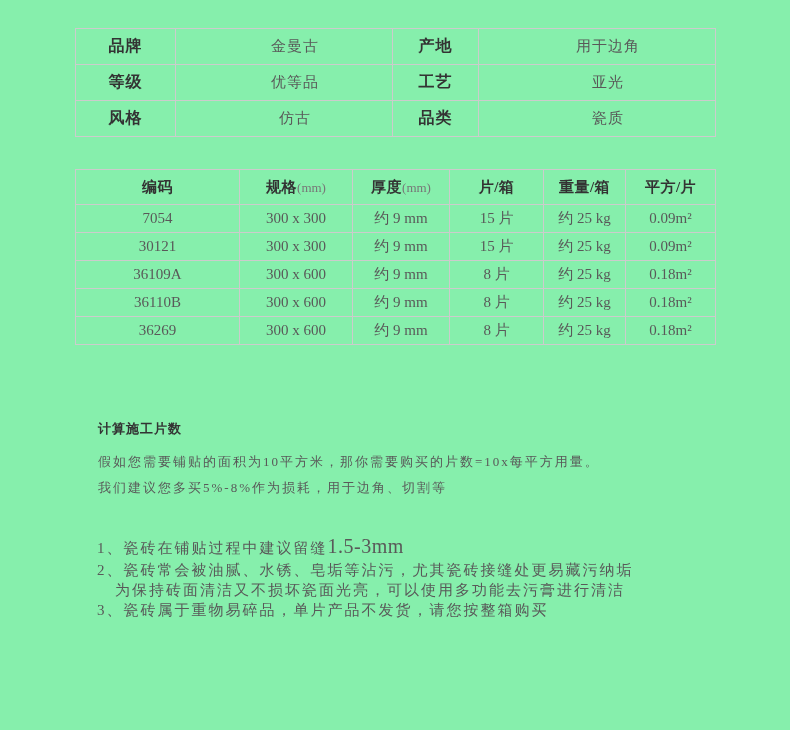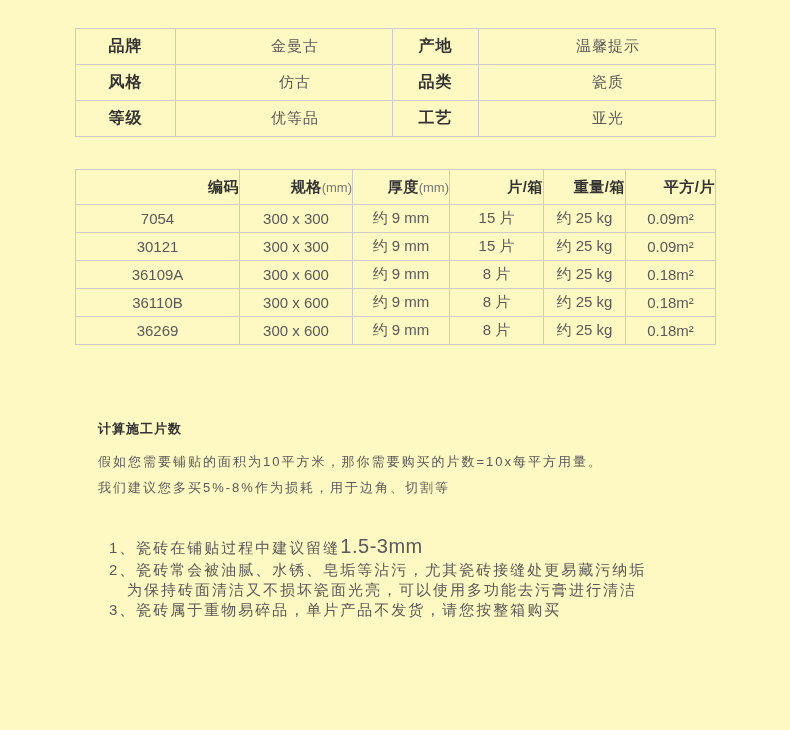--- a/index.html
+++ b/index.html
@@ -1,23 +1,23 @@
 <!DOCTYPE html>
 <html><head>
 <meta charset="utf-8">
 <style>
   * { box-sizing: border-box; }
   html, body { margin: 0; padding: 0; background: #ffffff; }
   .page {
     position: relative;
     width: 790px;
     height: 730px;
-    background: #fef9c3;
+    background: #86efac;
     overflow: hidden;
-    font-family: Liberation Sans, sans-serif;
+    font-family: Liberation Serif, serif;
   }
 
   
   table {
     border-collapse: collapse;
     table-layout: fixed;
     position: absolute;
     left: 75px;
     width: 640px;
   }
@@ -40,21 +40,21 @@
     letter-spacing: 1px;
   }
 
   
   .spec-table { top: 169px; }
   .spec-table th {
     height: 35px;
     font-weight: bold;
     color: #333333;
     font-size: 15px;
-    text-align: right;
+    text-align: center;
     letter-spacing: 0.5px;
   }
   .spec-table th .sub {
     font-weight: normal;
     color: #777777;
     font-size: 13px;
     letter-spacing: 0;
   }
   .spec-table td {
     height: 28px;
@@ -82,21 +82,20 @@
   .calc-lines { margin-top: 9px; }
 
   .tips-section { position: absolute; left: 97px; top: 525px; width: 640px; }
   .tips-list { margin-top: 9px; }
   .tip-line {
     font-size: 15px;
     color: #595959;
     letter-spacing: 2px;
     line-height: 20px;
     white-space: nowrap;
-    margin-left: 12px;
   }
   .tip-line.first { line-height: 24px; }
   .tip-large { font-size: 20px; letter-spacing: 0.5px; }
   .tip-indent { padding-left: 18px; }
 </style>
 </head>
 <body>
 
 <div class="page">
 
@@ -105,33 +104,33 @@
       <col style="width:100px">
         <col style="width:217px">
         <col style="width:86px">
         <col style="width:237px">
     </colgroup>
     <tbody>
       <tr>
         <td class="lbl">品牌</td>
         <td class="val">金曼古</td>
         <td class="lbl">产地</td>
-        <td class="val">温馨提示</td>
+        <td class="val">用于边角</td>
+      </tr>
+      <tr>
+        <td class="lbl">等级</td>
+        <td class="val">优等品</td>
+        <td class="lbl">工艺</td>
+        <td class="val">亚光</td>
       </tr>
       <tr>
         <td class="lbl">风格</td>
         <td class="val">仿古</td>
         <td class="lbl">品类</td>
         <td class="val">瓷质</td>
-      </tr>
-      <tr>
-        <td class="lbl">等级</td>
-        <td class="val">优等品</td>
-        <td class="lbl">工艺</td>
-        <td class="val">亚光</td>
       </tr>
     </tbody>
   </table>
 
   <table class="spec-table">
     <colgroup>
       <col style="width:164px">
         <col style="width:113px">
         <col style="width:97px">
         <col style="width:94px">

